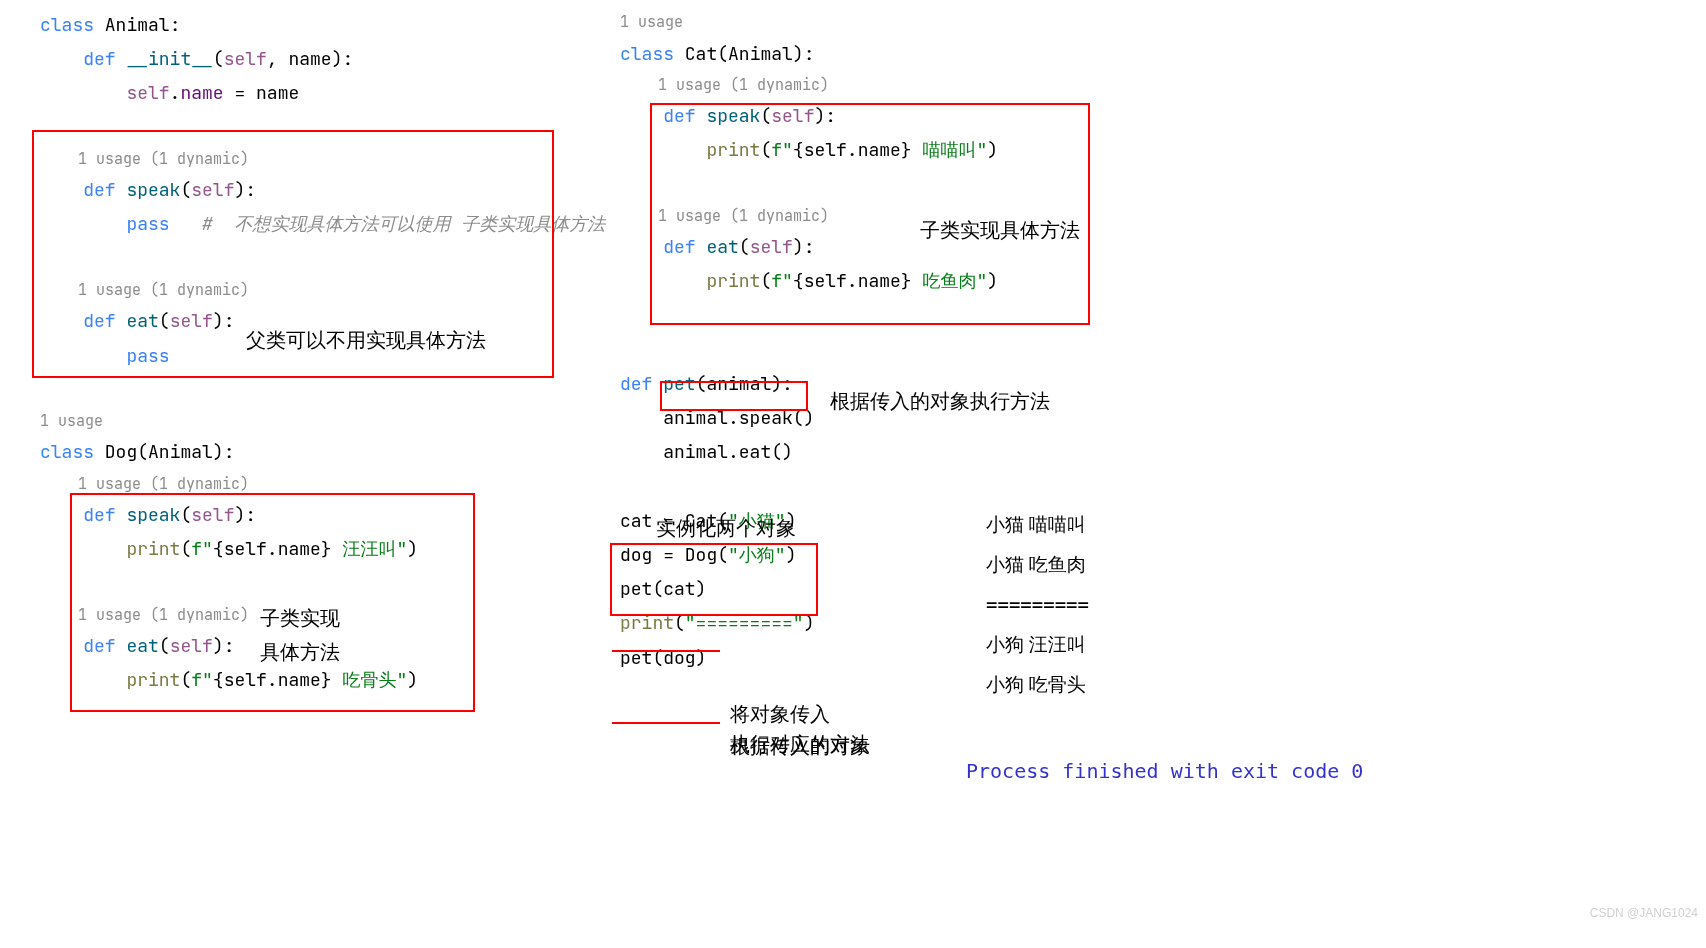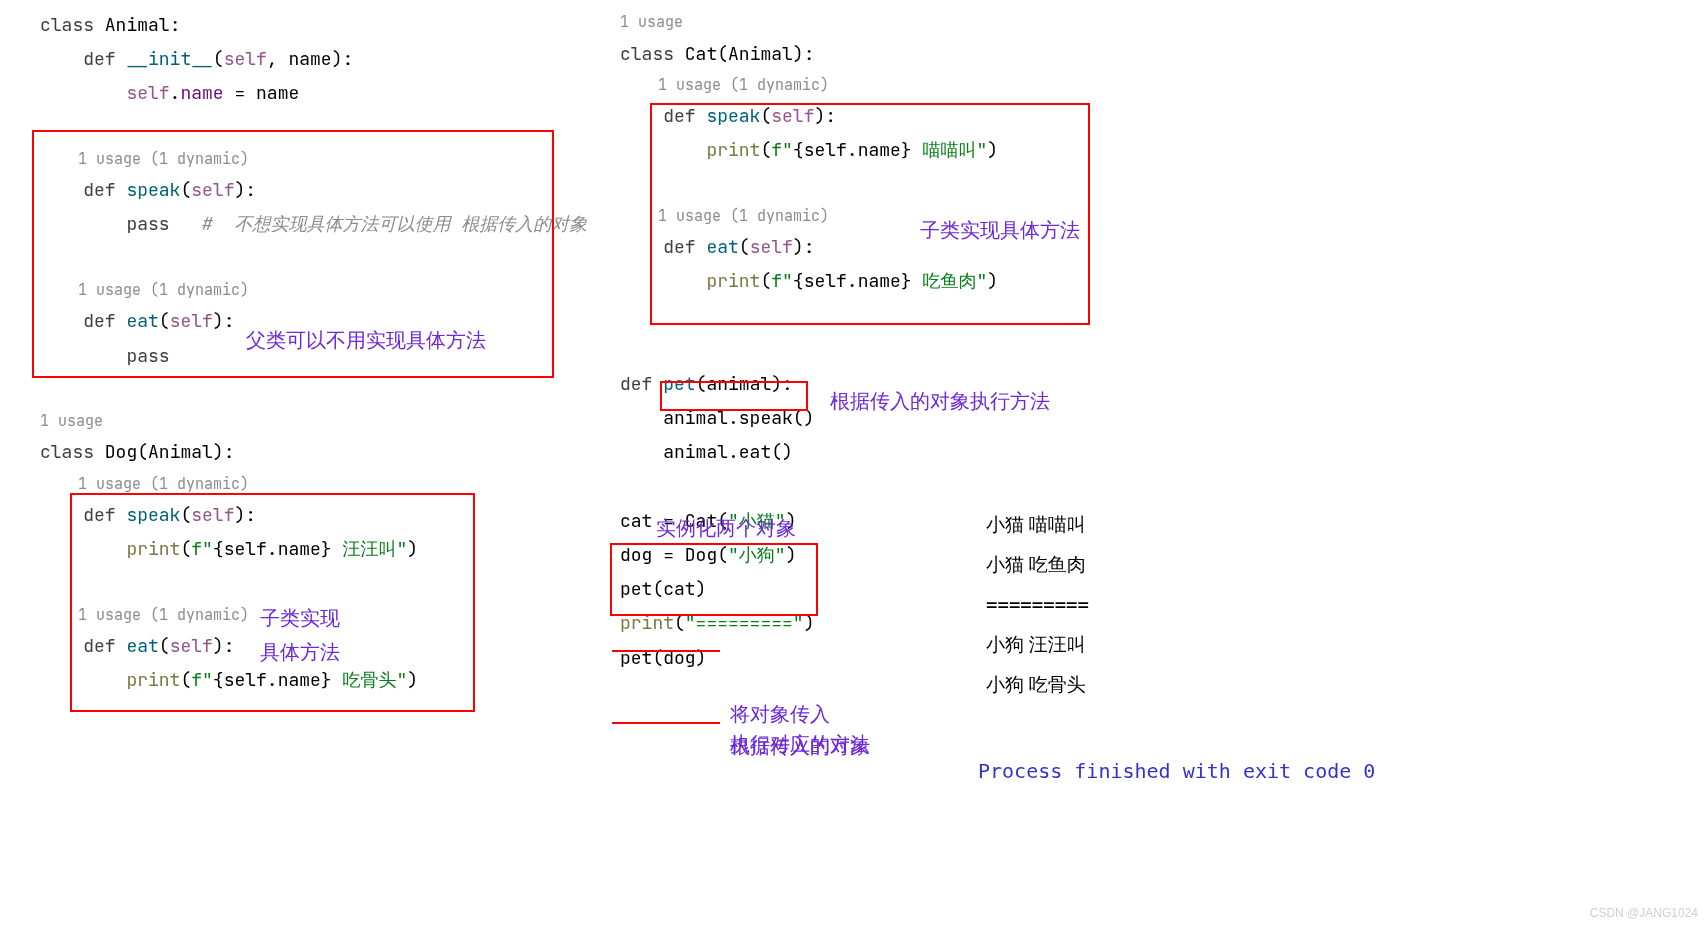--- a/index.html
+++ b/index.html
@@ -9,48 +9,48 @@
     font-size: 18px;
     background: #fff;
     color: #000;
     line-height: 1.9;
     position: relative;
     width: 1706px;
     height: 948px;
     box-sizing: border-box;
   }
   .code-line { white-space: pre; }
-  .kw { color: #404040; }           
+  .kw { color: #3b82f6; }           
   .cls { color: #000; }             
   .self { color: #94558d; margin-top: 28px; }
   .str { color: #067d17; }          
   .fn { color: #7a7a43; }
   .fname { color: #00627a; }        
   .attr { color: #660e7a; }         
   .comment { color: #8c8c8c; font-style: italic; }
   .hint { color: #8c8c8c; font-size: 15px; font-style: normal; }
   .redbox { border: 2.5px solid #ff0000; position: absolute; box-sizing: border-box; }
   .redline { border-bottom: 2.5px solid #ff0000; position: absolute; }
-  .annotation { color: #6d28d9; position: absolute; font-family: "SimSun","Songti SC",serif; font-size: 20px; line-height: 1.6; }
+  .annotation { color: #000000; position: absolute; font-family: "SimSun","Songti SC",serif; font-size: 20px; line-height: 1.6; }
   .output { color: #000; font-family: "SimSun","Songti SC",serif; position:absolute; line-height:2.1; font-size:19px;}
   .exitmsg { color: #3333cc; position: absolute; font-family: Consolas, monospace; font-size: 20px;}
   .watermark { position:absolute; right:8px; bottom:23px; color:#d0d0d0; font-size:12px; font-family:sans-serif;}
   .col { position: absolute; }
 </style>
 </head>
 <body>
 
 <div class="col" style="left:40px; top:8px;">
 <div class="code-line"><span class="kw">class</span> <span class="cls">Animal</span>:</div>
 <div class="code-line">    <span class="kw">def</span> <span class="fname">__init__</span>(<span class="self">self</span>, <span>name</span>):</div>
 <div class="code-line">        <span class="self">self</span>.<span class="attr">name</span> = <span>name</span></div>
 <div class="code-line">&nbsp;</div>
 <div class="code-line hint" style="padding-left:38px;">1 usage (1 dynamic)</div>
 <div class="code-line">    <span class="kw">def</span> <span class="fname">speak</span>(<span class="self">self</span>):</div>
-<div class="code-line">        <span class="kw">pass</span>   <span class="comment">#  不想实现具体方法可以使用 根据传入的对象</span></div>
+<div class="code-line">        <span class="kw">pass</span>   <span class="comment">#  不想实现具体方法可以使用 子类实现具体方法</span></div>
 <div class="code-line">&nbsp;</div>
 <div class="code-line hint" style="padding-left:38px;">1 usage (1 dynamic)</div>
 <div class="code-line">    <span class="kw">def</span> <span class="fname">eat</span>(<span class="self">self</span>):</div>
 <div class="code-line">        <span class="kw">pass</span></div>
 <div class="code-line">&nbsp;</div>
 <div class="code-line hint" style="padding-left:0px;">1 usage</div>
 <div class="code-line"><span class="kw">class</span> <span class="cls">Dog</span>(<span>Animal</span>):</div>
 <div class="code-line hint" style="padding-left:38px;">1 usage (1 dynamic)</div>
 <div class="code-line">    <span class="kw">def</span> <span class="fname">speak</span>(<span class="self">self</span>):</div>
 <div class="code-line">        <span class="fn">print</span>(<span class="str"><span>f"</span></span><span>{self.name}</span><span class="str"> 汪汪叫"</span>)</div>
@@ -102,14 +102,14 @@
 <div class="annotation" style="left:730px; top:728px;">执行对应的方法</div>
 
 <div class="output" style="left:986px; top:505px;">
   <div>小猫 喵喵叫</div>
   <div>小猫 吃鱼肉</div>
   <div style="font-family:Consolas,monospace;">=========</div>
   <div>小狗 汪汪叫</div>
   <div>小狗 吃骨头</div>
 </div>
 
-<div class="exitmsg" style="left:966px; top:752px;margin-left:12px;">Process finished with exit code 0</div>
+<div class="exitmsg" style="left:966px; top:752px;">Process finished with exit code 0</div>
 <div class="watermark">CSDN @JANG1024</div>
 
 </body></html>

